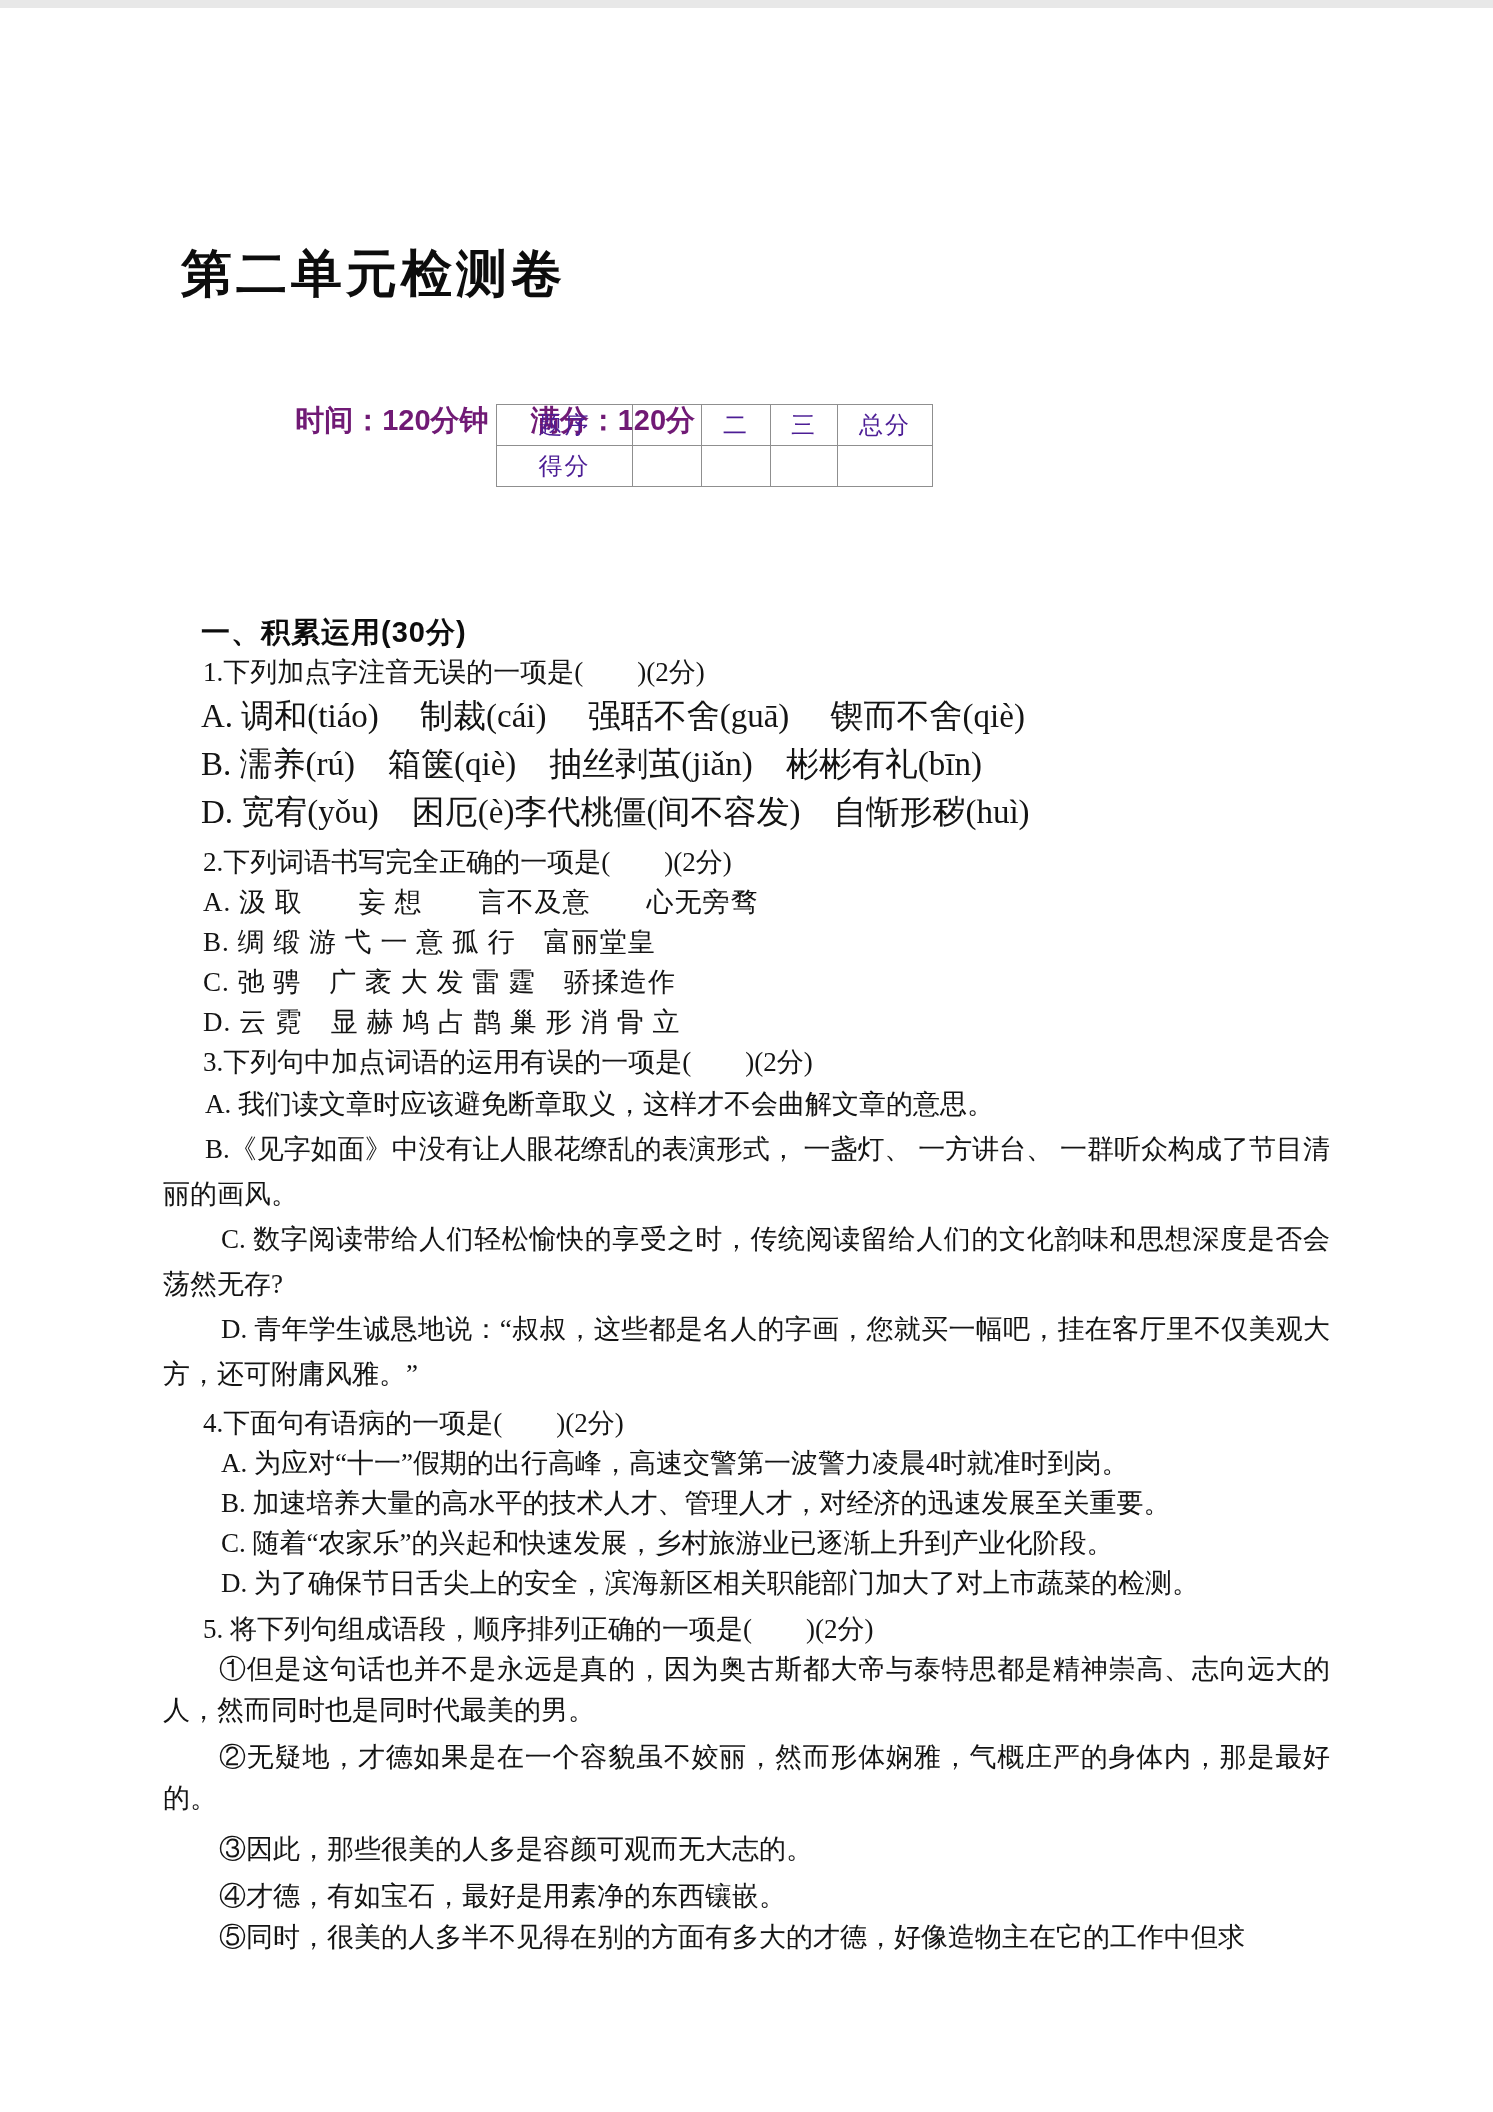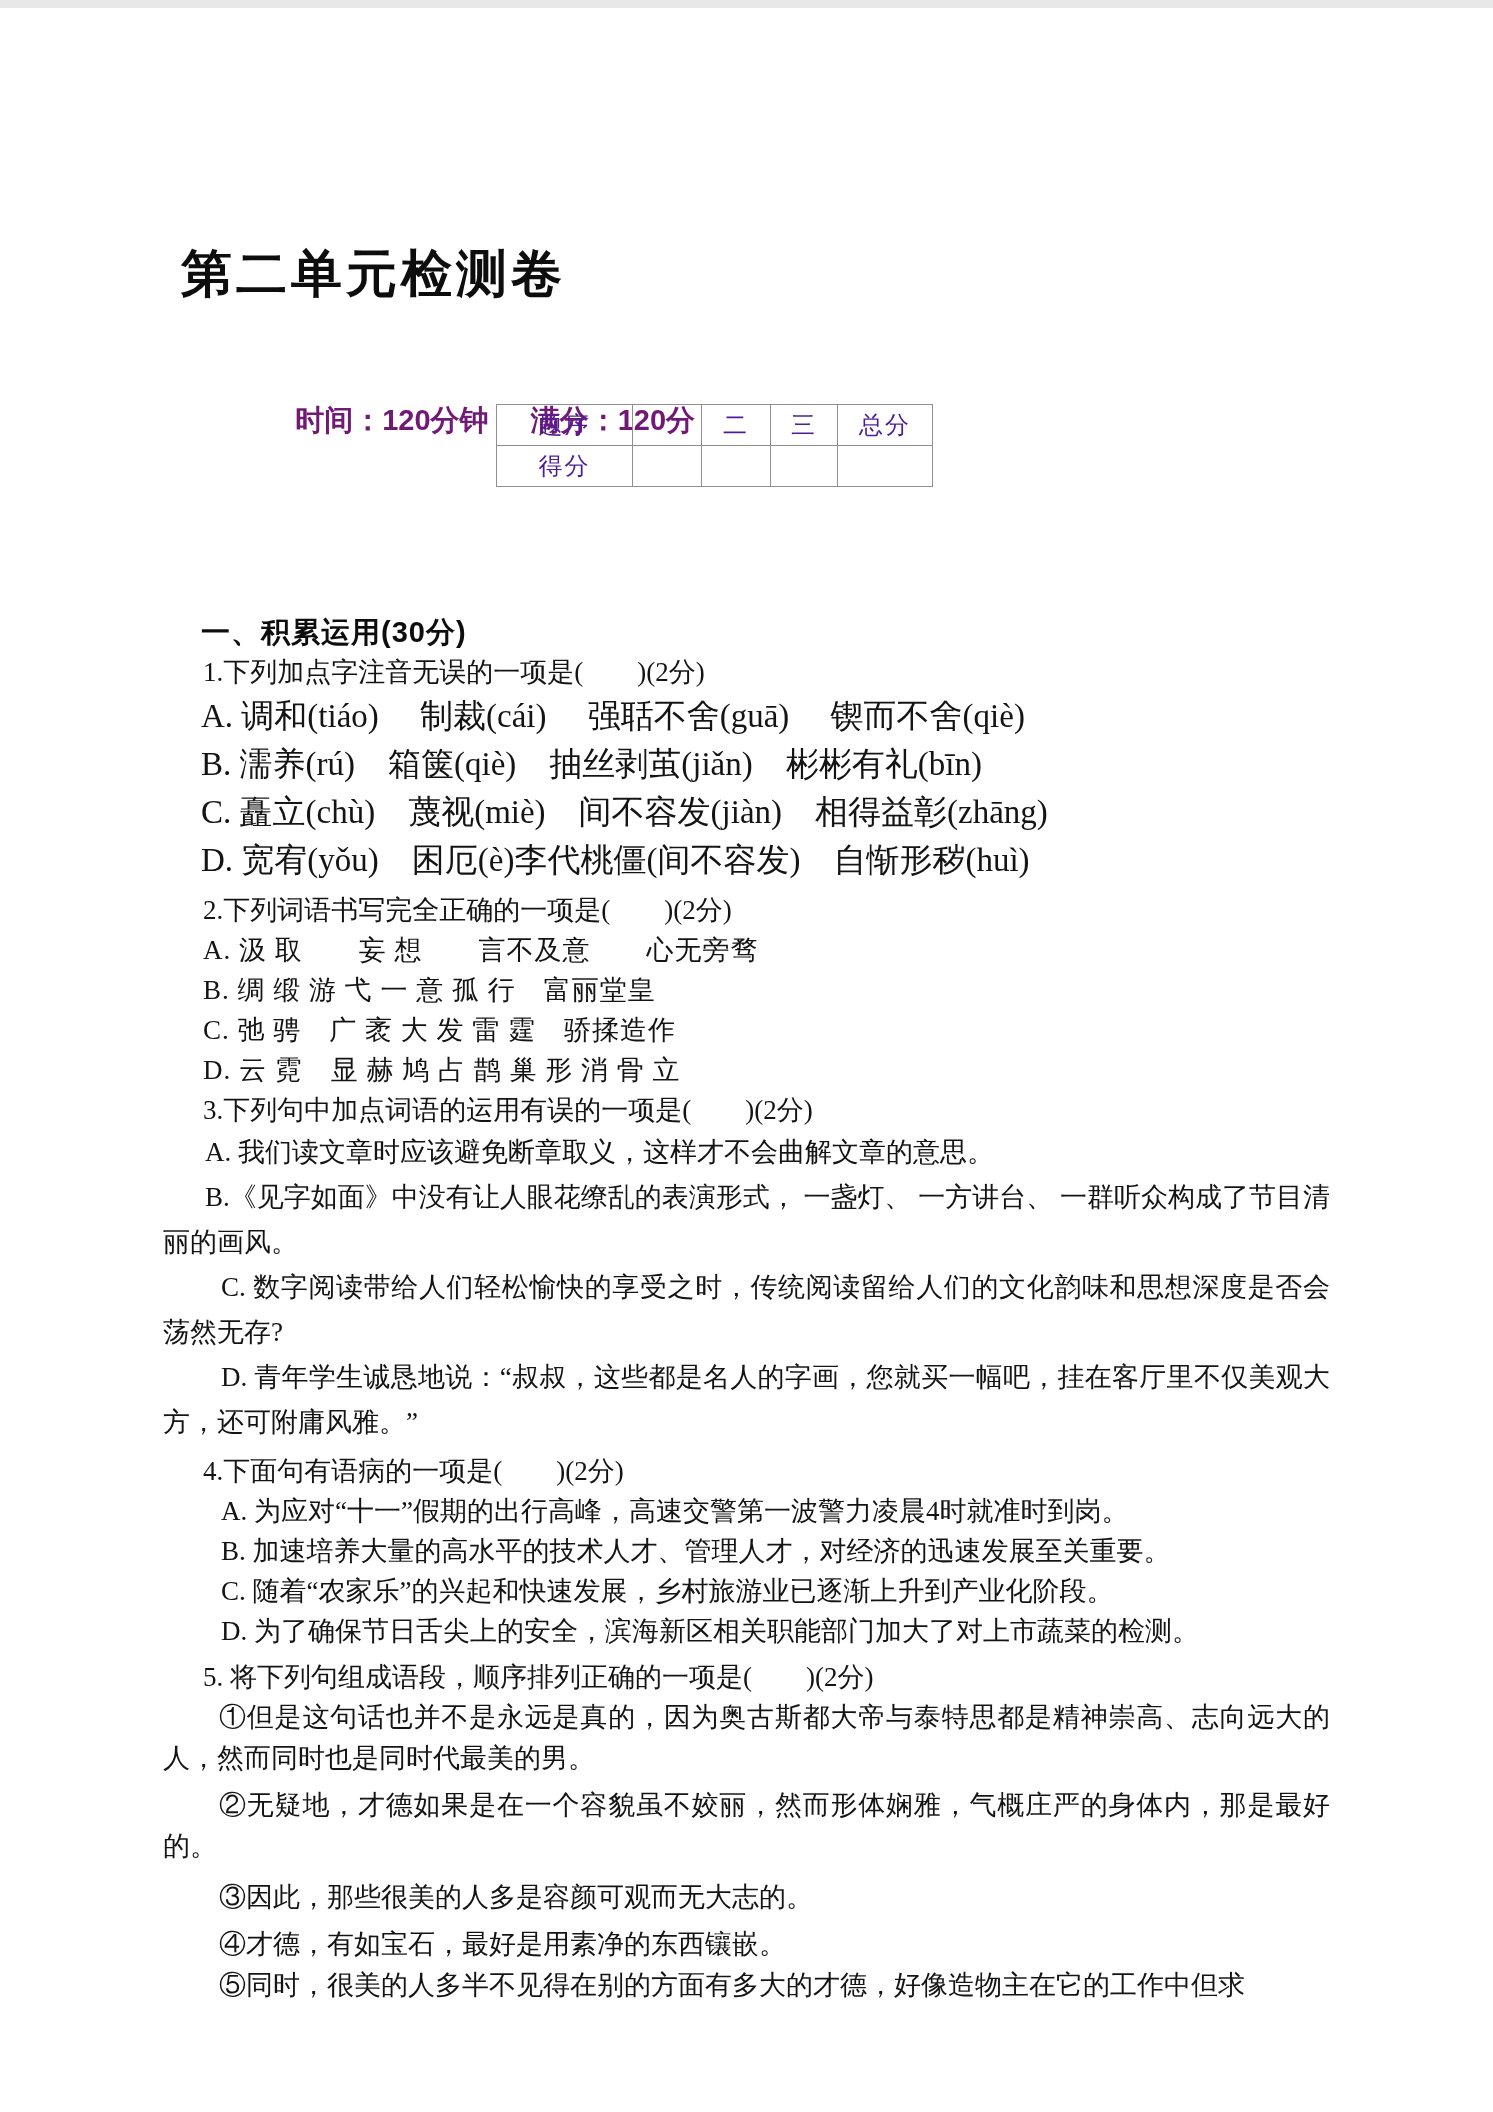--- a/index.html
+++ b/index.html
@@ -149,21 +149,20 @@
     </tbody>
   </table>
 
   <div class="content">
 
     <h2 class="sec-heading">一、积累运用(30分)</h2>
 
     <p class="stem">1.下列加点字注音无误的一项是(　　)(2分)</p>
     <p class="opt-lg">A. 调和(tiáo)　 制裁(cái)　 强聒不舍(guā)　 锲而不舍(qiè)</p>
     <p class="opt-lg">B. 濡养(rú)　箱箧(qiè)　抽丝剥茧(jiǎn)　彬彬有礼(bīn)</p>
-    <p class="opt-lg">C. 矗立(chù)　蔑视(miè)　间不容发(jiàn)　相得益彰(zhāng)</p>
     <p class="opt-lg">D. 宽宥(yǒu)　困厄(è)李代桃僵(间不容发)　自惭形秽(huì)</p>
 
     <p class="stem gap-sm">2.下列词语书写完全正确的一项是(　　)(2分)</p>
     <p class="opt-wide">A. 汲 取　　妄 想　　言不及意　　心无旁骛</p>
     <p class="opt-wide">B. 绸 缎 游 弋 一 意 孤 行　富丽堂皇</p>
     <p class="opt-wide">C. 弛 骋　广 袤 大 发 雷 霆　骄揉造作</p>
     <p class="opt-wide">D. 云 霓　显 赫 鸠 占 鹊 巢 形 消 骨 立</p>
 
     <p class="stem">3.下列句中加点词语的运用有误的一项是(　　)(2分)</p>
     <p class="p3">A. 我们读文章时应该避免断章取义，这样才不会曲解文章的意思。</p>

